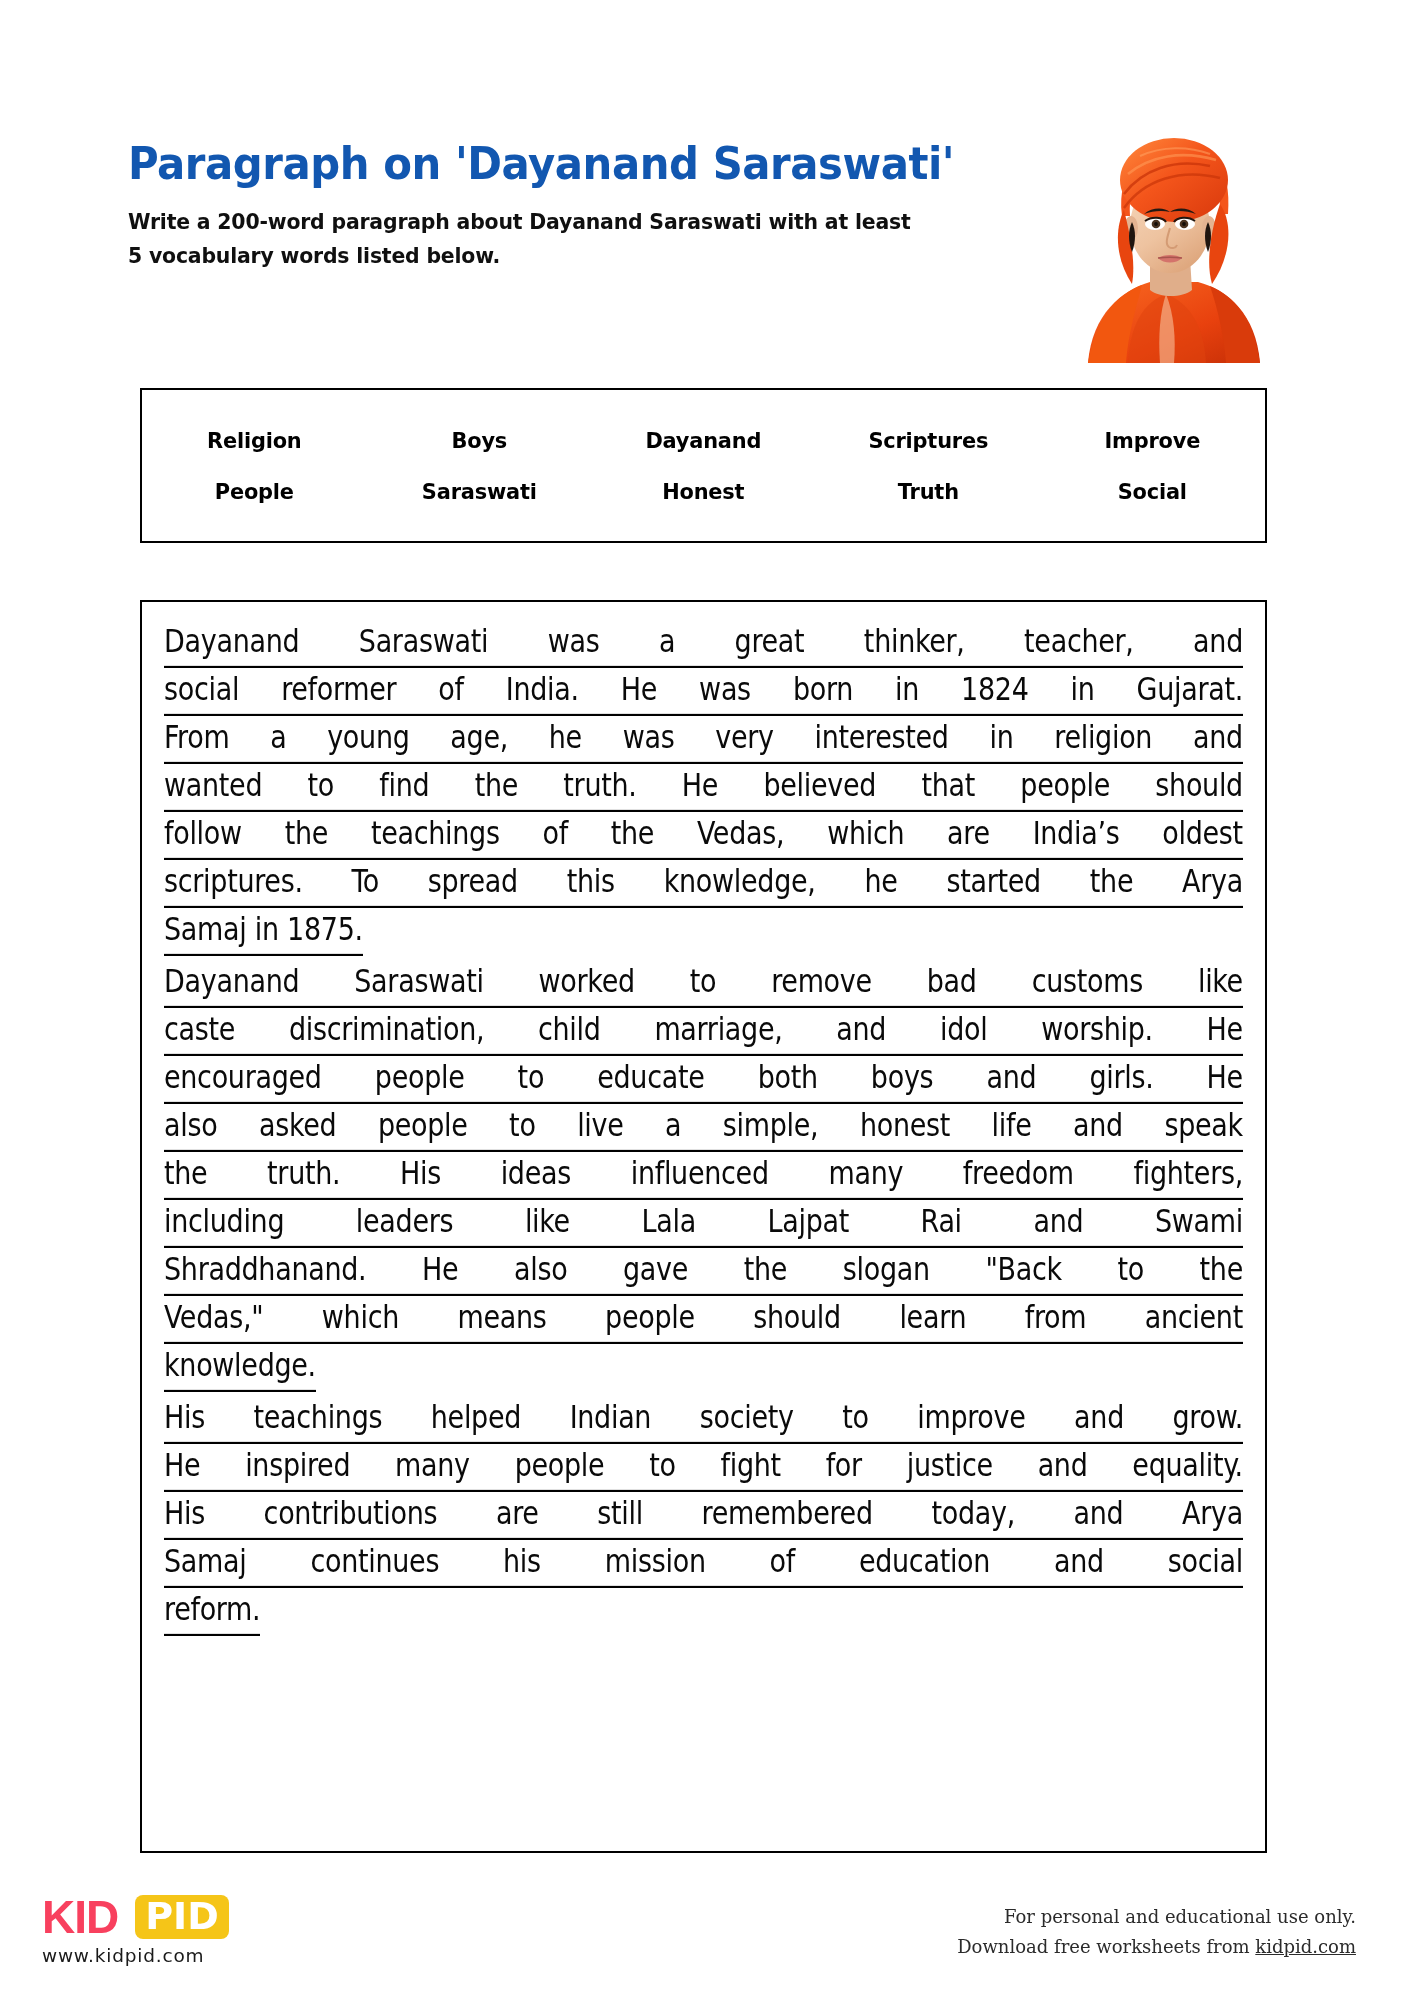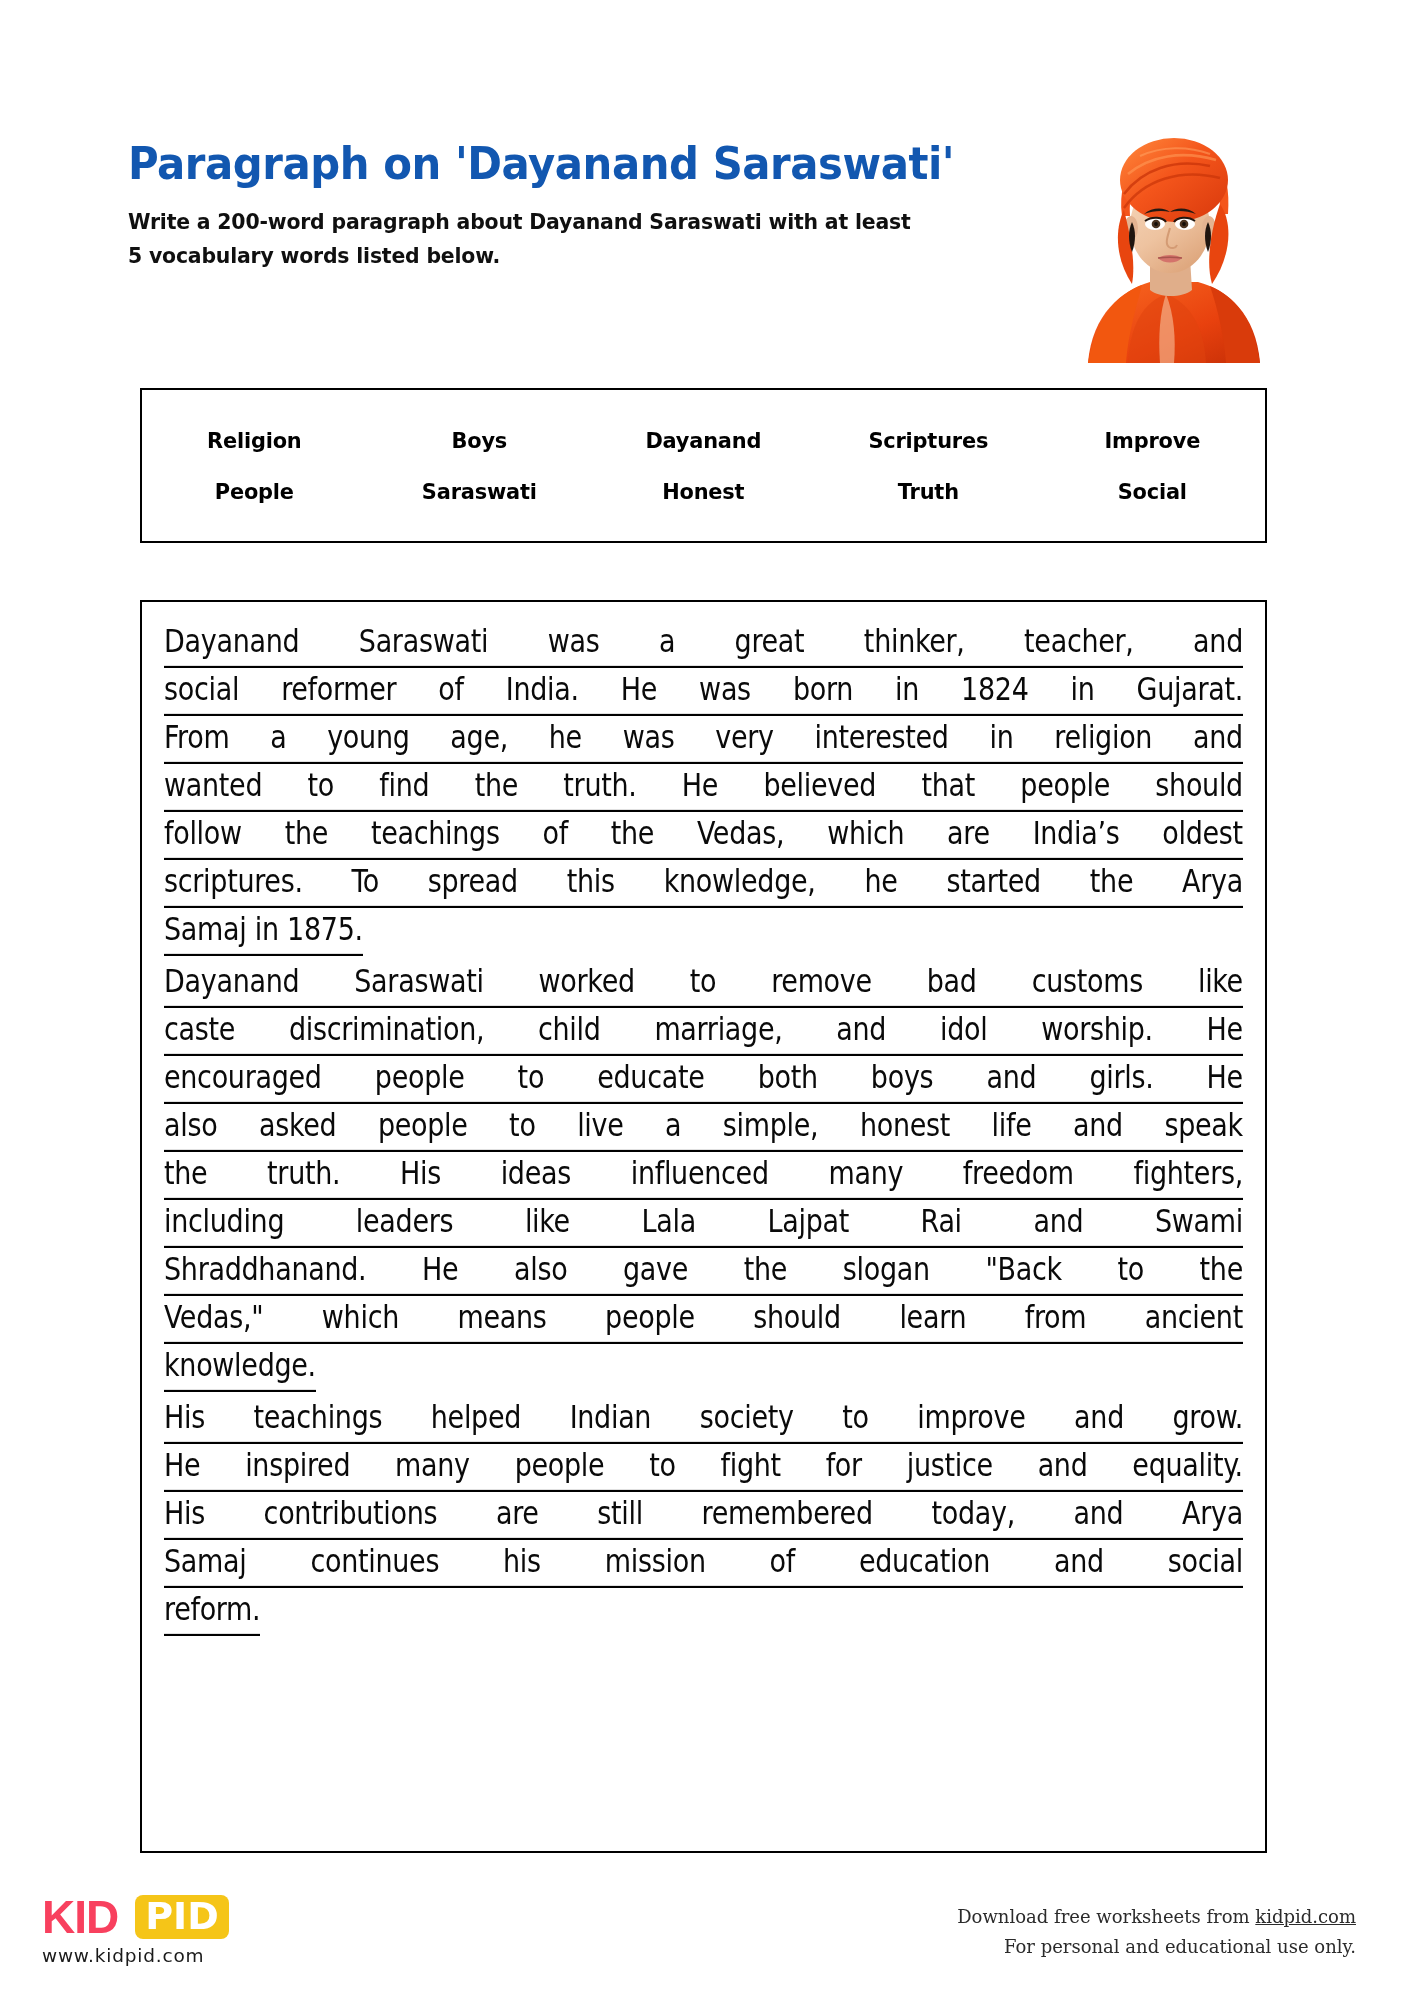--- a/index.html
+++ b/index.html
@@ -472,19 +472,19 @@
     <div class="logo-mark">
       <span class="logo-kid">KID</span>
       <span class="logo-pid-wrap">
         <span class="logo-pid">PID</span>
       </span>
     </div>
     <div class="logo-url">www.kidpid.com</div>
   </div>
 
   <div class="footer-note">
+    <div>For personal and educational use only.</div>
     <div>
       <span>Download free worksheets from </span><a href="#">kidpid.com</a>
     </div>
-    <div>For personal and educational use only.</div>
   </div>
 
 </div>
 
 </body></html>

